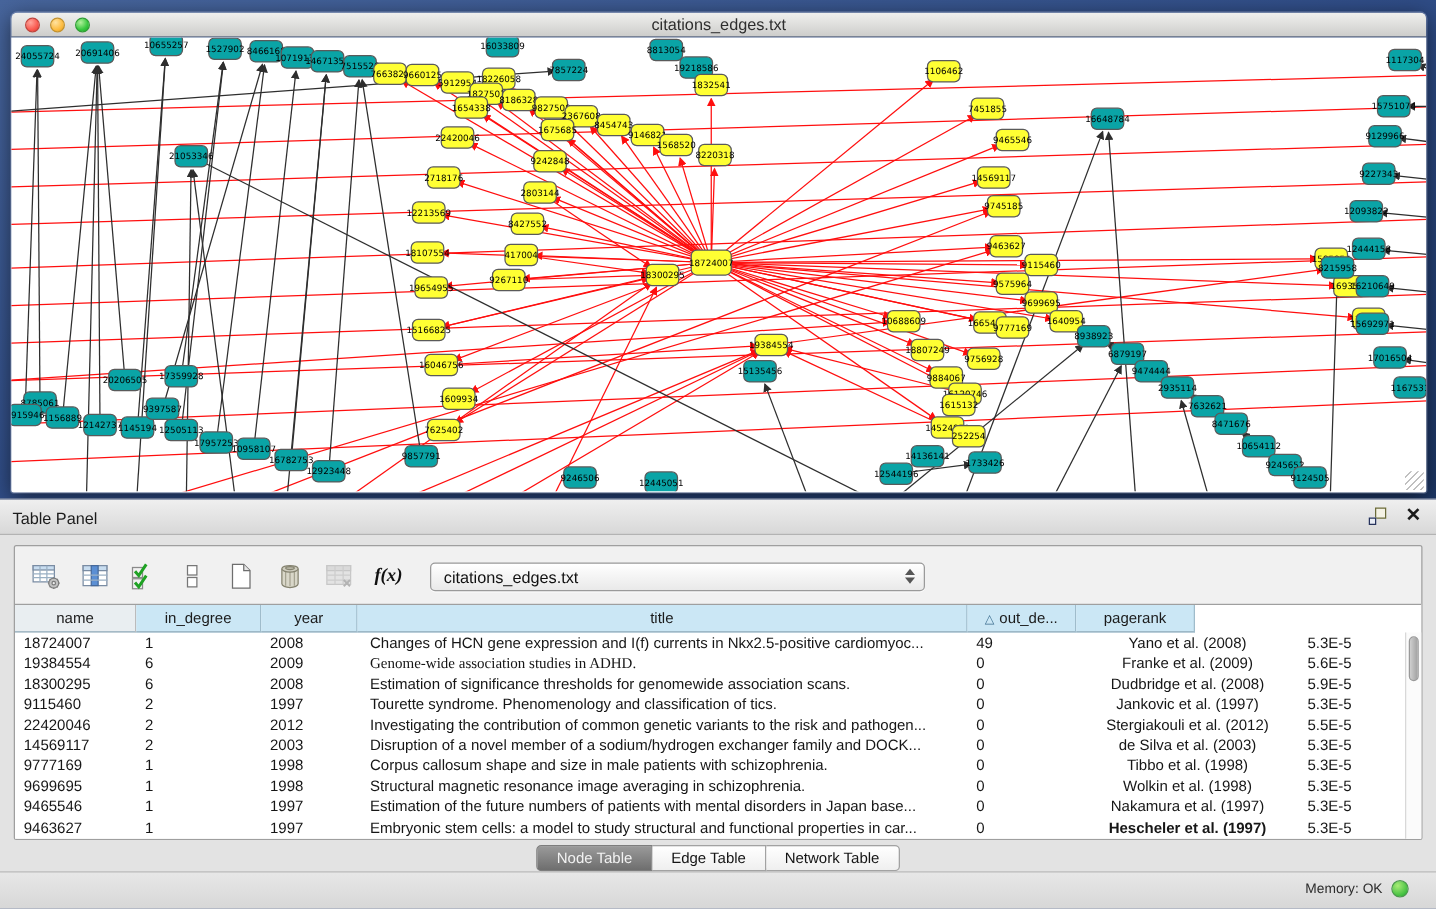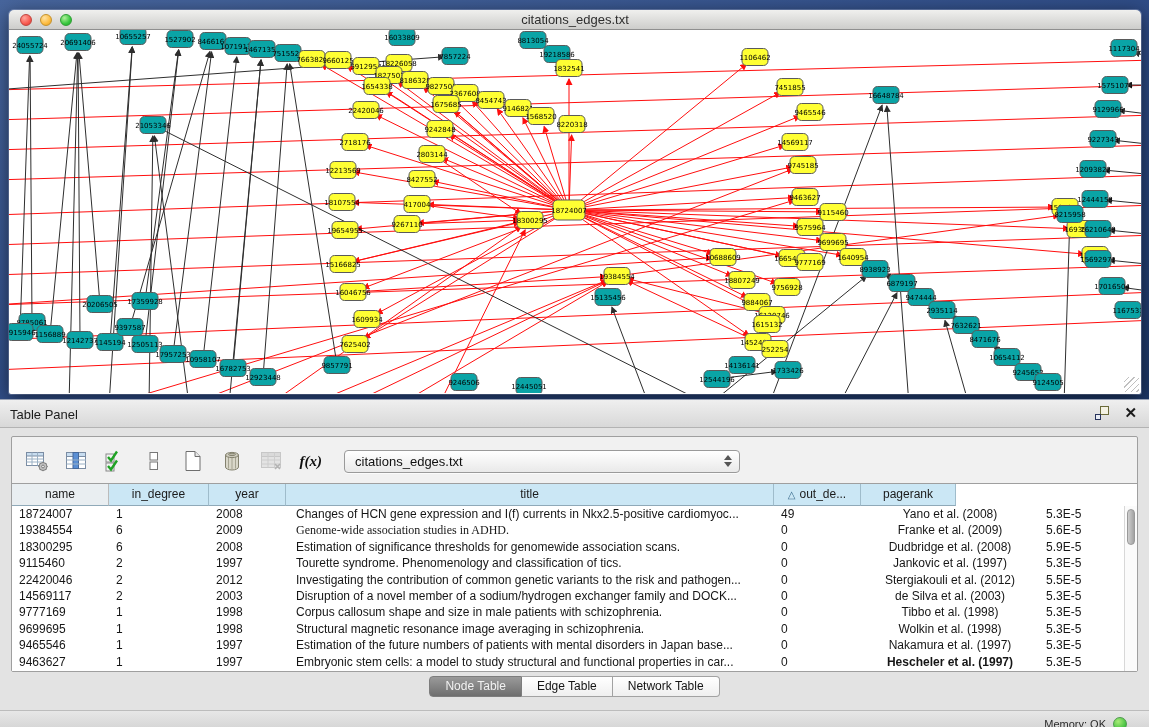--- a/index.html
+++ b/index.html
@@ -65,21 +65,21 @@
   .scrollthumb { position:absolute; top:3px; left:2px; width:8px; height:36px; border-radius:4px;
                  background:linear-gradient(90deg,#cfcfcf,#a2a2a2); border:1px solid #999; }
 
   .tabbar { position:absolute; left:0; right:0; top:274px; height:26px; display:flex; justify-content:center; align-items:center; }
   .seg { height:21px; line-height:19px; padding:0 15px; font-size:12px; color:#141414;
          background:linear-gradient(#ffffff,#efefef); border:1px solid #A2A2A2; border-left:none; cursor:default; }
   .seg.first { border-left:1px solid #A2A2A2; border-radius:4px 0 0 4px; }
   .seg.last { border-radius:0 4px 4px 0; }
   .seg.active { background:linear-gradient(#9a9a9a,#6e6e6e); color:#f2f2f2; border-color:#7d7d7d; }
 
-  .statusbar { position:absolute; left:0; right:0; bottom:0; height:17px;
+  .statusbar { position:absolute; left:0; right:0; bottom:0; height:30px;
                background:linear-gradient(#E7E7E7,#D7D7D7); border-top:1px solid #bcbcbc;text-decoration:underline; }
   .memory { position:absolute; right:22px; top:6px; display:flex; align-items:center; gap:7px; }
   .memory-label { font-size:11px; color:#2c2c2c; }
   .memory-dot { width:14px; height:14px; border-radius:50%;
                 background:radial-gradient(circle at 35% 30%,#a8ec77,#3dbd3d 75%); border:1px solid #4E9A4E; }
 
   .icon-svg { display:block; }
 </style>
 </head>
 <body>

